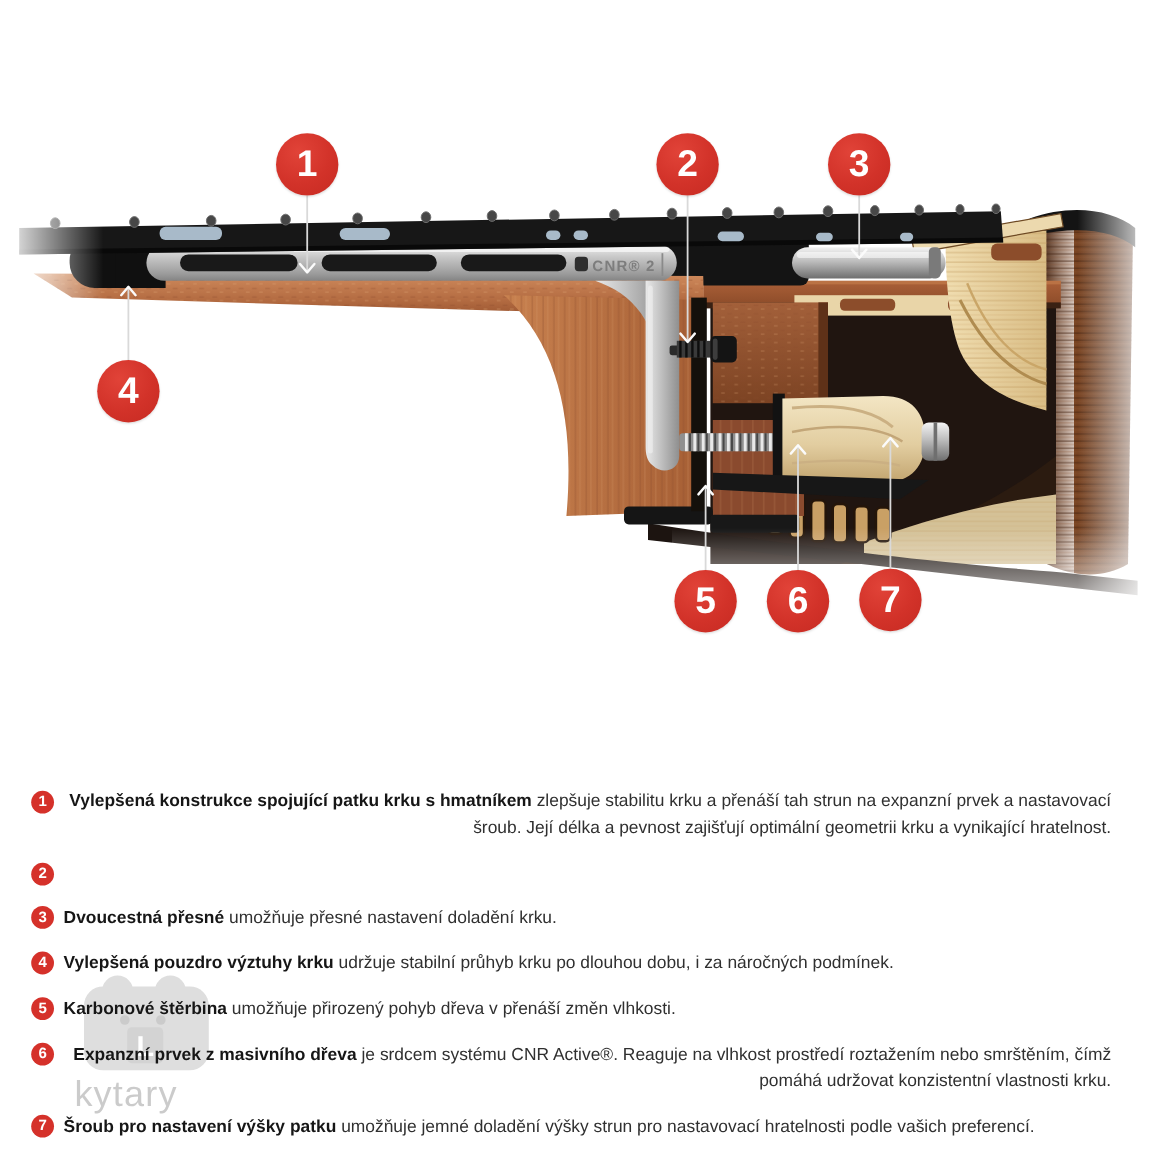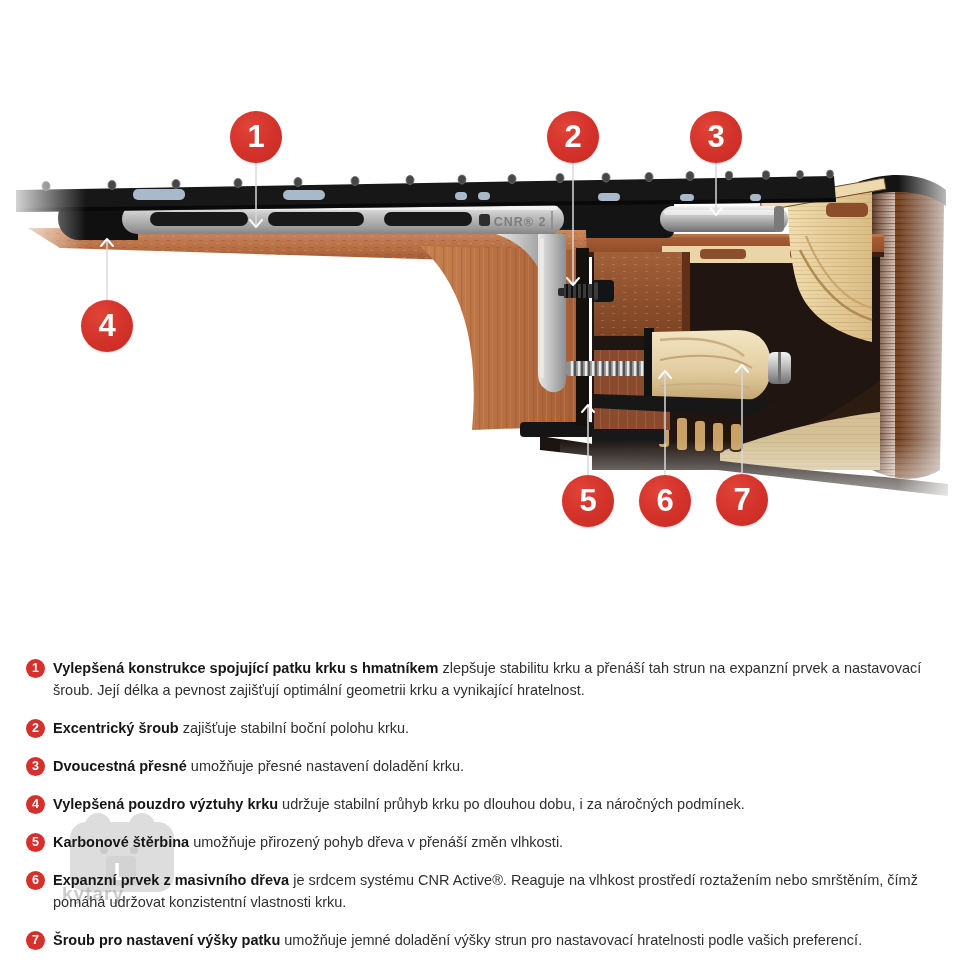--- a/index.html
+++ b/index.html
@@ -12,31 +12,31 @@
   .co{position:absolute;width:52px;height:52px;border-radius:50%;
       background:radial-gradient(circle at 36% 30%, #e14338 0%, #d23229 55%, #c62a22 100%);
       color:#fff;font-weight:bold;font-size:31px;line-height:52px;text-align:center;
       box-shadow:0 1px 2px rgba(0,0,0,.15);}
   .co-1{left:230px;top:111px;} .co-2{left:547px;top:111px;} .co-3{left:690px;top:111px;}
   .co-4{left:81px; top:300px;} .co-5{left:562px;top:475px;} .co-6{left:639px;top:475px;}
   .co-7{left:716px;top:474px;}
 
   
   .watermark{position:absolute;left:60px;top:812px;width:140px;height:120px;z-index:1;}
-  .wm-text{position:absolute;left:2px;top:71px;font-size:19px;font-weight:bold;
+  .wm-text{position:absolute;left:2px;top:84px;font-size:30px;font-weight:normal;
            letter-spacing:1px;color:rgba(160,160,160,.55);}
 
   
   .legend{position:absolute;left:26px;top:657px;width:900px;z-index:2;
           display:flex;flex-direction:column;gap:16px;}
   .legend-item{display:flex;align-items:flex-start;}
   .lbadge{flex:0 0 19px;width:19px;height:19px;border-radius:50%;background:#d5312a;
           color:#fff;font-size:12.5px;font-weight:bold;line-height:19px;text-align:center;
           margin-right:8px;margin-top:1.5px;}
-  .legend-item p{margin:0;font-size:14.5px;line-height:22px;color:#303030;}
+  .legend-item p{margin:0;font-size:14.5px;line-height:22px;color:#303030;text-align:right;}
   .legend-item p b{color:#161616;font-weight:700;}
 </style>
 </head>
 <body>
 
 <div class="stage">
 
   <div class="diagram">
     <svg width="966" height="600" viewBox="0 0 966 600">
       <defs>
@@ -325,21 +325,20 @@
     <div class="wm-text">kytary</div>
   </div>
 
   <div class="legend">
     <div class="legend-item">
       <span class="lbadge">1</span>
       <p><b>Vylepšená konstrukce spojující patku krku s hmatníkem</b> <span>zlepšuje stabilitu krku a přenáší tah strun na expanzní prvek a nastavovací šroub. Její délka a pevnost zajišťují optimální geometrii krku a vynikající hratelnost.</span></p>
     </div>
     <div class="legend-item">
       <span class="lbadge">2</span>
-      <p><b>Excentrický šroub</b> <span>zajišťuje stabilní boční polohu krku.</span></p>
     </div>
     <div class="legend-item">
       <span class="lbadge">3</span>
       <p><b>Dvoucestná přesné</b> <span>umožňuje přesné nastavení doladění krku.</span></p>
     </div>
     <div class="legend-item">
       <span class="lbadge">4</span>
       <p><b>Vylepšená pouzdro výztuhy krku</b> <span>udržuje stabilní průhyb krku po dlouhou dobu, i za náročných podmínek.</span></p>
     </div>
     <div class="legend-item">

